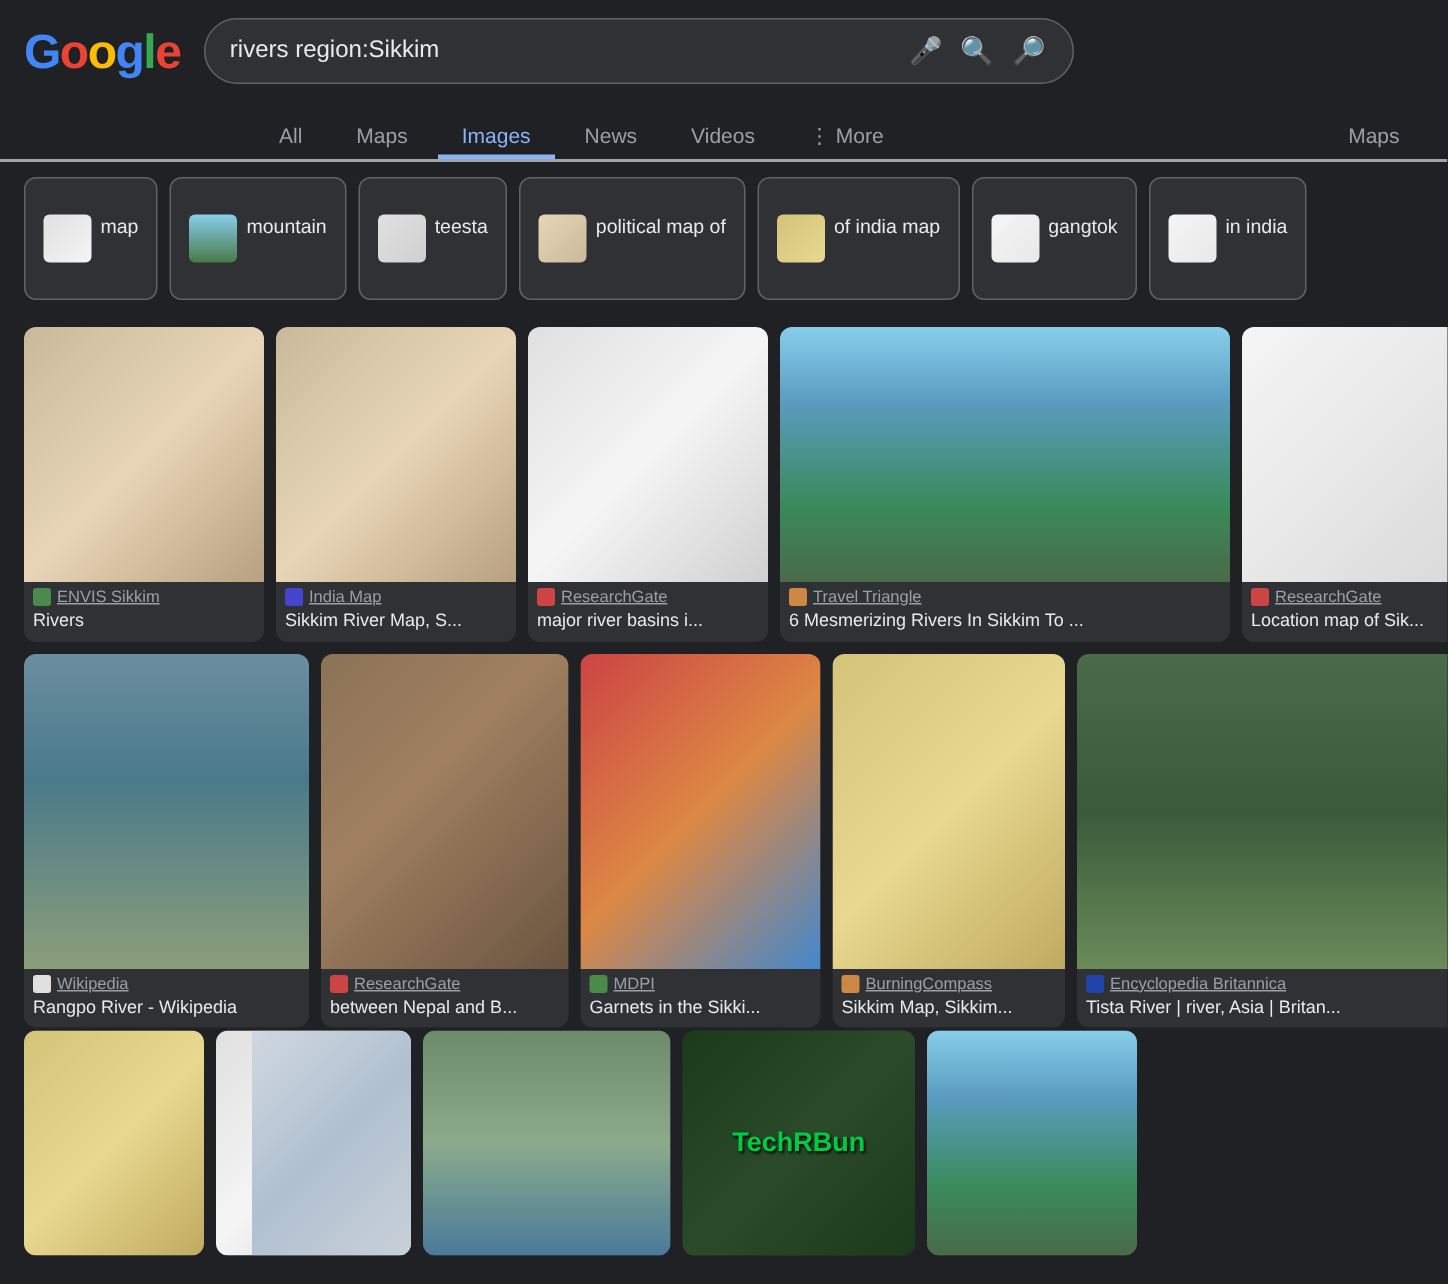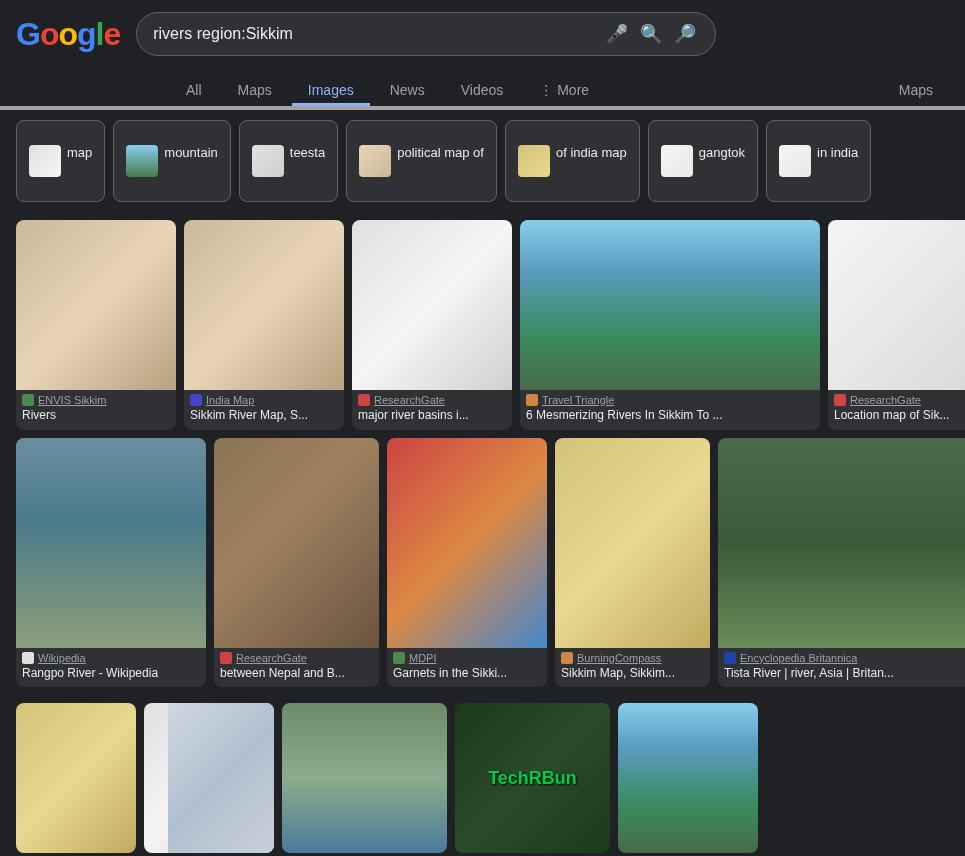--- a/index.html
+++ b/index.html
@@ -55,21 +55,21 @@
       cursor: pointer;
       color: #9aa0a6;
       font-size: 18px;
       padding: 2px;
     }
     
     .nav-tabs {
       display: flex;
       align-items: center;
       padding: 6px 16px 0 170px;
-      border-bottom: 4px solid #a3a3a3;
+      border-bottom: 2px solid #a3a3a3;
       gap: 4px;
     }
     .nav-tab {
       padding: 8px 16px;
       border-radius: 20px;
       cursor: pointer;
       font-size: 14px;
       color: #9aa0a6;
       border: none;
       background: none;
@@ -300,21 +300,21 @@
       <div class="img-info">
         <div class="img-source">
           <span class="source-favicon" style="background:#cc4444;"></span>
           <span>ResearchGate</span>
         </div>
         <div class="img-title">Location map of Sik...</div>
       </div>
     </div>
   </div>
 
-  <div style="display:grid; grid-template-columns: 190px 165px 160px 155px 270px; gap:8px; margin-bottom:16px;">
+  <div style="display:grid; grid-template-columns: 190px 165px 160px 155px 270px; gap:8px; margin-bottom:2px;">
     <div class="img-card">
       <div class="img-placeholder color-river-photo" style="height:210px;"></div>
       <div class="img-info">
         <div class="img-source">
           <span class="source-favicon" style="background:#e0e0e0;"></span>
           <span>Wikipedia</span>
         </div>
         <div class="img-title">Rangpo River - Wikipedia</div>
       </div>
     </div>

